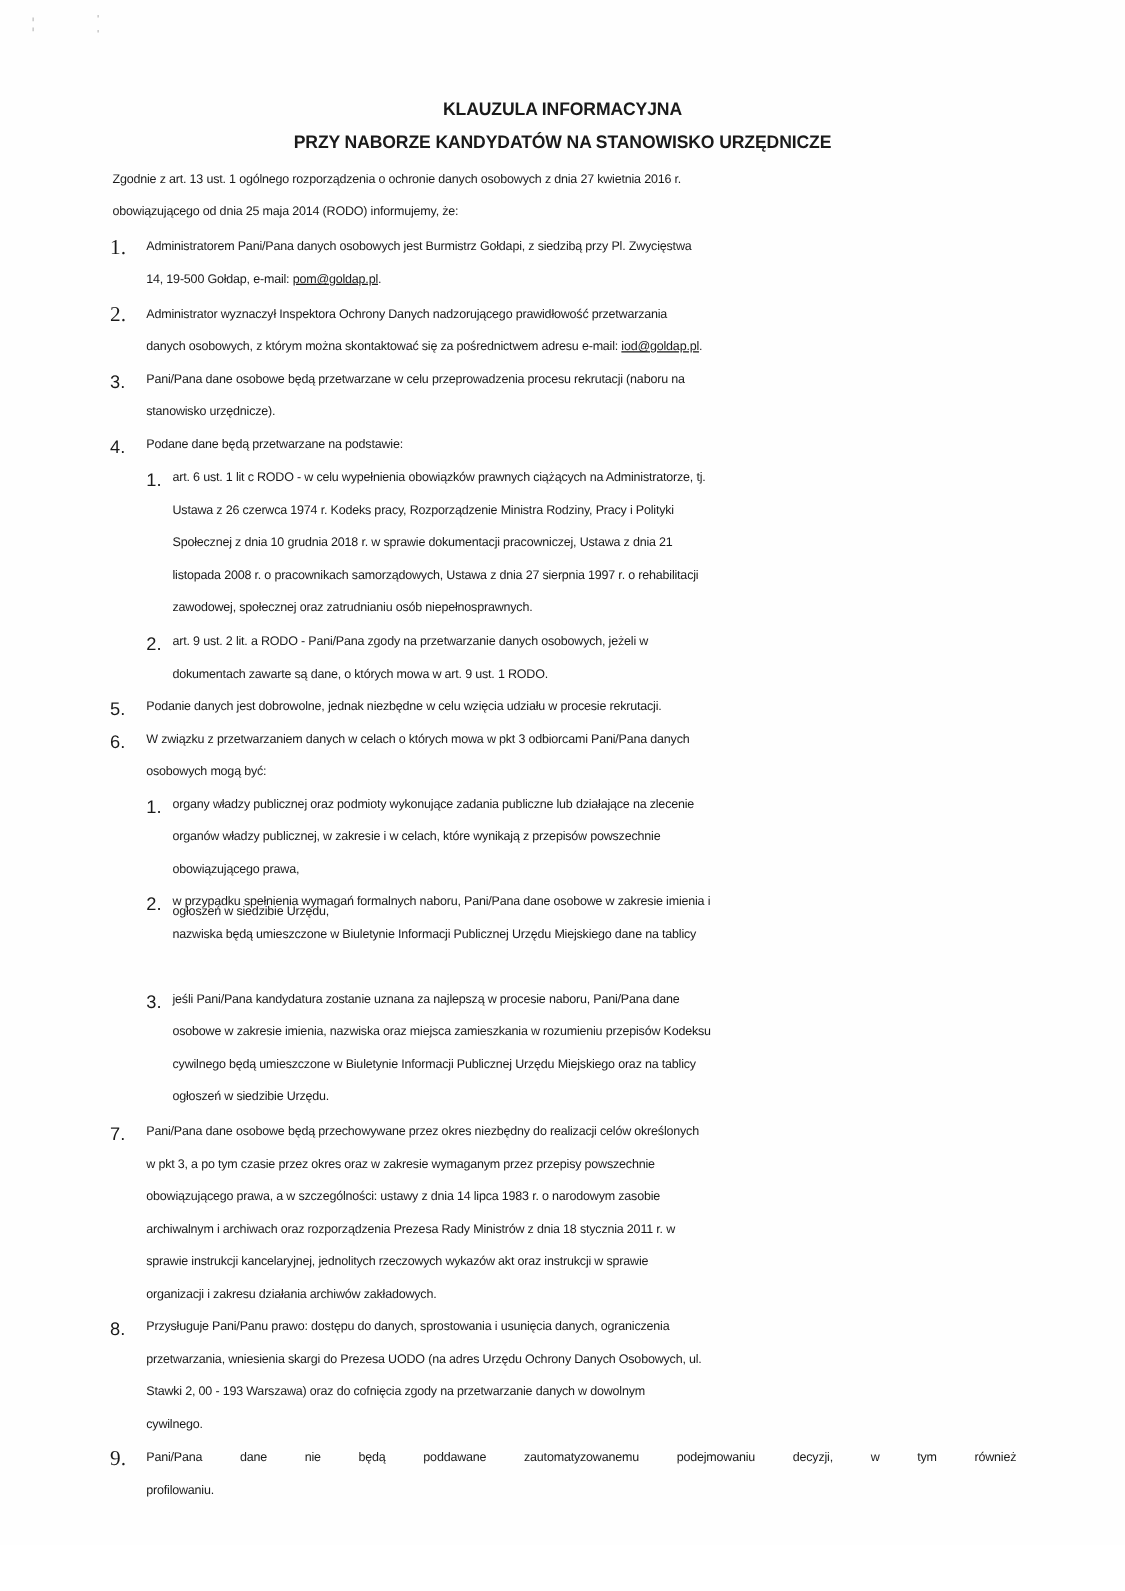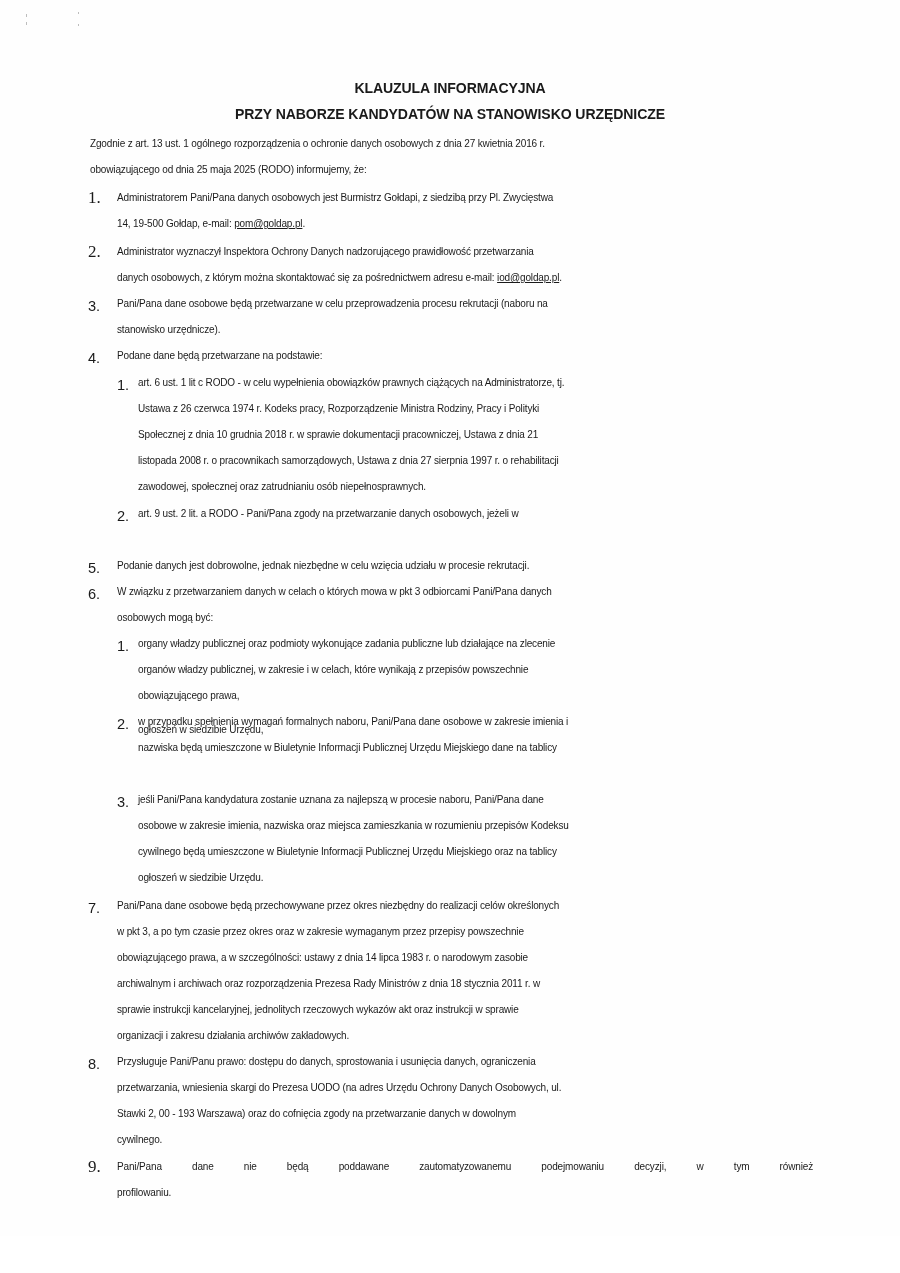--- a/index.html
+++ b/index.html
@@ -27,21 +27,21 @@
     <span class="speck" style="left:6px;top:2px"></span>
     <span class="speck" style="left:6px;top:10px"></span>
     <span class="speck" style="left:58px;top:0px;height:2px"></span>
     <span class="speck" style="left:58px;top:12px;height:2px"></span>
   </div>
 
   <div class="title t1">KLAUZULA INFORMACYJNA</div>
   <div class="title t2">PRZY NABORZE KANDYDATÓW NA STANOWISKO URZĘDNICZE</div>
 
   <div class="line" style="left:90px;top:138px">Zgodnie z art. 13 ust. 1 ogólnego rozporządzenia o ochronie danych osobowych z dnia 27 kwietnia 2016 r.</div>
-  <div class="line" style="left:90px;top:164px">obowiązującego od dnia 25 maja 2025 (RODO) informujemy, że:</div>
+  <div class="line" style="left:90px;top:164px">obowiązującego od dnia 25 maja 2014 (RODO) informujemy, że:</div>
 
   <div class="num big" style="left:88px;top:188px">1.</div>
   <div class="line" style="left:117px;top:192px">Administratorem Pani/Pana danych osobowych jest Burmistrz Gołdapi, z siedzibą przy Pl. Zwycięstwa</div>
   <div class="line" style="left:117px;top:218px"><span>14, 19-500 Gołdap, e-mail: </span><a class="mail">pom@goldap.pl</a><span>.</span></div>
 
   <div class="num big" style="left:88px;top:242px">2.</div>
   <div class="line" style="left:117px;top:246px">Administrator wyznaczył Inspektora Ochrony Danych nadzorującego prawidłowość przetwarzania</div>
   <div class="line" style="left:117px;top:272px"><span>danych osobowych, z którym można skontaktować się za pośrednictwem adresu e-mail: </span><a class="mail">iod@goldap.pl</a><span>.</span></div>
 
   <div class="num" style="left:88px;top:298px">3.</div>
@@ -53,20 +53,21 @@
 
   <div class="num" style="left:117px;top:377px">1.</div>
   <div class="line" style="left:138px;top:377px">art. 6 ust. 1 lit c RODO - w celu wypełnienia obowiązków prawnych ciążących na Administratorze, tj.</div>
   <div class="line" style="left:138px;top:403px">Ustawa z 26 czerwca 1974 r. Kodeks pracy, Rozporządzenie Ministra Rodziny, Pracy i Polityki</div>
   <div class="line" style="left:138px;top:429px">Społecznej z dnia 10 grudnia 2018 r. w sprawie dokumentacji pracowniczej, Ustawa z dnia 21</div>
   <div class="line" style="left:138px;top:455px">listopada 2008 r. o pracownikach samorządowych, Ustawa z dnia 27 sierpnia 1997 r. o rehabilitacji</div>
   <div class="line" style="left:138px;top:481px">zawodowej, społecznej oraz zatrudnianiu osób niepełnosprawnych.</div>
 
   <div class="num" style="left:117px;top:508px">2.</div>
   <div class="line" style="left:138px;top:508px">art. 9 ust. 2 lit. a RODO - Pani/Pana zgody na przetwarzanie danych osobowych, jeżeli w</div>
+  <div class="line" style="left:138px;top:534px">dokumentach zawarte są dane, o których mowa w art. 9 ust. 1 RODO.</div>
 
   <div class="num" style="left:88px;top:560px">5.</div>
   <div class="line" style="left:117px;top:560px">Podanie danych jest dobrowolne, jednak niezbędne w celu wzięcia udziału w procesie rekrutacji.</div>
 
   <div class="num" style="left:88px;top:586px">6.</div>
   <div class="line" style="left:117px;top:586px">W związku z przetwarzaniem danych w celach o których mowa w pkt 3 odbiorcami Pani/Pana danych</div>
   <div class="line" style="left:117px;top:612px">osobowych mogą być:</div>
 
   <div class="num" style="left:117px;top:638px">1.</div>
   <div class="line" style="left:138px;top:638px">organy władzy publicznej oraz podmioty wykonujące zadania publiczne lub działające na zlecenie</div>

